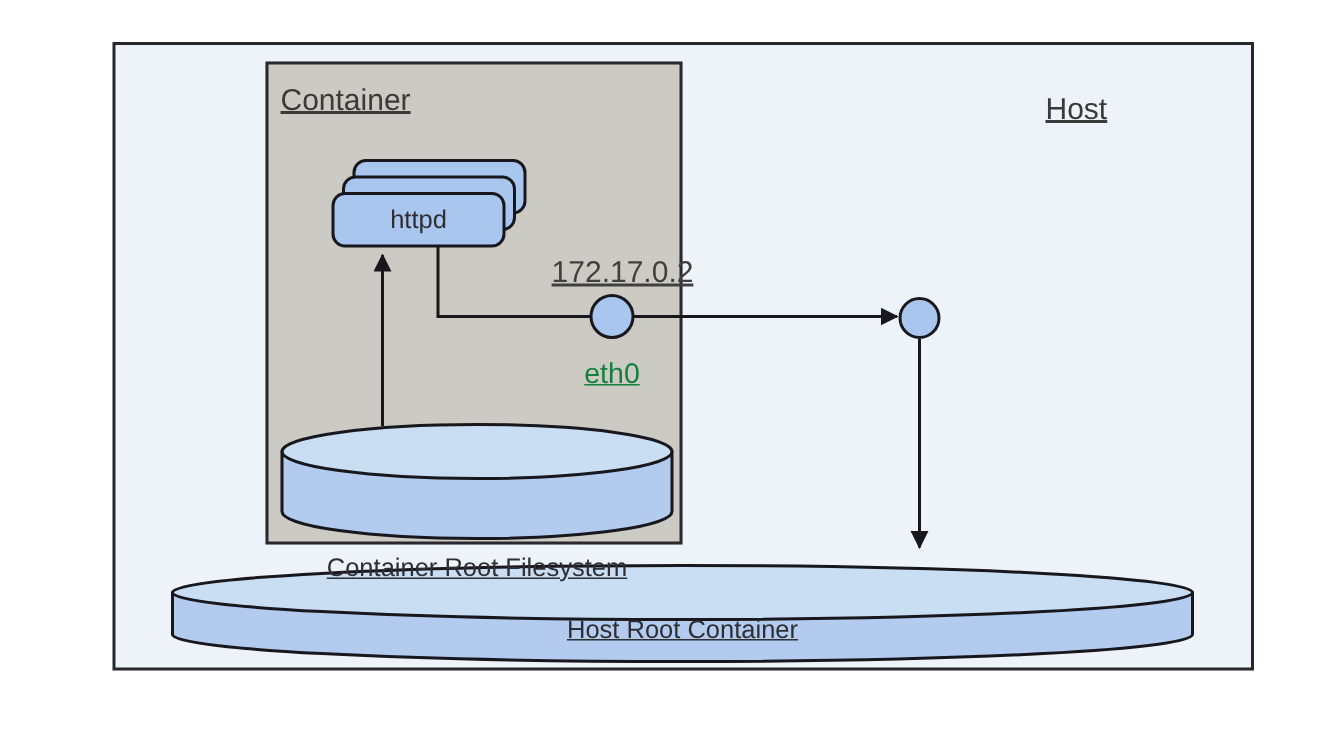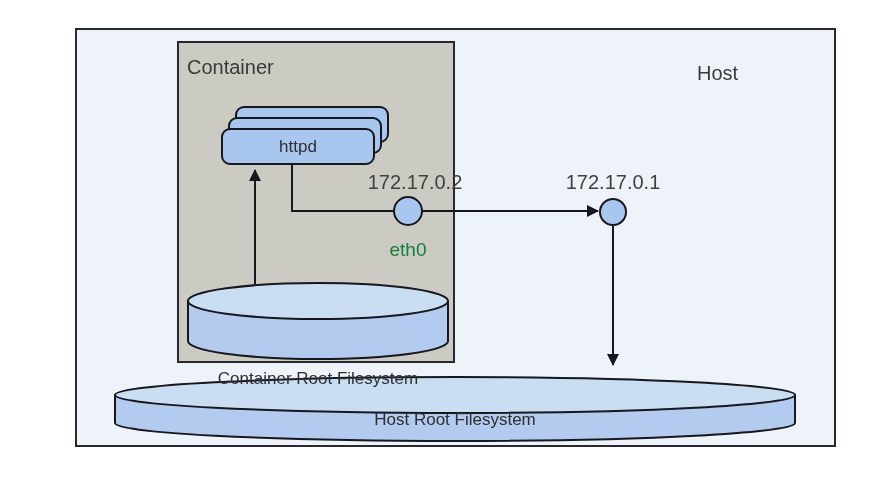--- a/index.html
+++ b/index.html
@@ -32,37 +32,38 @@
     left: 0; top: 0;
     width: 889px; height: 500px;
   }
   .shape-line { stroke: #17171d; stroke-width: 2; fill: none; }
   .shape-fill { fill: #a9c7ee; stroke: #17171d; stroke-width: 2; }
   .cyl-body   { fill: #b2cbee; stroke: #17171d; stroke-width: 2; stroke-linejoin: round; }
   .cyl-top    { fill: #c9def2; stroke: #17171d; stroke-width: 2; }
   .arrowhead  { fill: #17171d; }
   .httpd-card {
     position: absolute;
-    width: 154px; height: 37px;
+    width: 116px; height: 37px;
     box-sizing: border-box;
     background: #a9c7ee;
     border: 2px solid #17171d;
     border-radius: 9px;
   }
   .httpd-front {
     display: flex;
     align-items: center;
     justify-content: center;
     font-size: 17px;
     color: #2e2e33;
   }
   .lbl {
     position: absolute;
     white-space: nowrap;
     line-height: 1;
+    text-decoration: underline;
   }
   .lbl-title { font-size: 20px; color: #3a3a3a; }
   .lbl-ip    { font-size: 20px; color: #404040; }
   .lbl-eth   { font-size: 19px; color: #15803d; }
   .lbl-cyl   { font-size: 17px; color: #2e2e33; }
   .centered  { transform: translateX(-50%); }
 </style>
 </head>
 <body>
 
@@ -109,19 +110,18 @@
   </div>
 
   <div class="lbl lbl-title" style="left:187px; top:57px;">Container</div>
 
   <div class="lbl lbl-title" style="left:697px; top:63px;">Host</div>
 
   <div class="lbl lbl-ip centered" style="left:398px; top:172px;margin-left:17px;">172.17.0.2</div>
 
   <div class="lbl lbl-eth centered" style="left:408px; top:240px;">eth0</div>
 
-  <div class="lbl lbl-ip centered" style="left:613px; top:172px;">172.17.0.1</div>
 
   <div class="lbl lbl-cyl centered" style="left:318px; top:325px;margin-top:45px;">Container Root Filesystem</div>
 
-  <div class="lbl lbl-cyl centered" style="left:455px; top:411px;">Host Root Filesystem</div>
+  <div class="lbl lbl-cyl centered" style="left:455px; top:411px;">Host Root Container</div>
 
 </div>
 
 </body></html>

